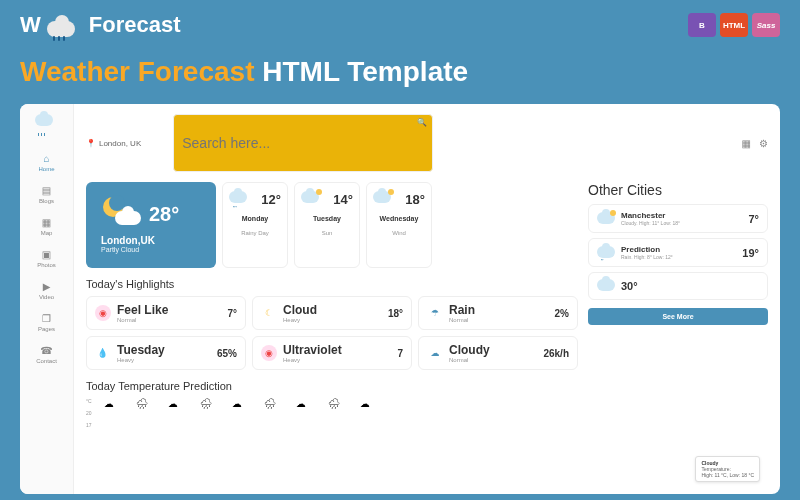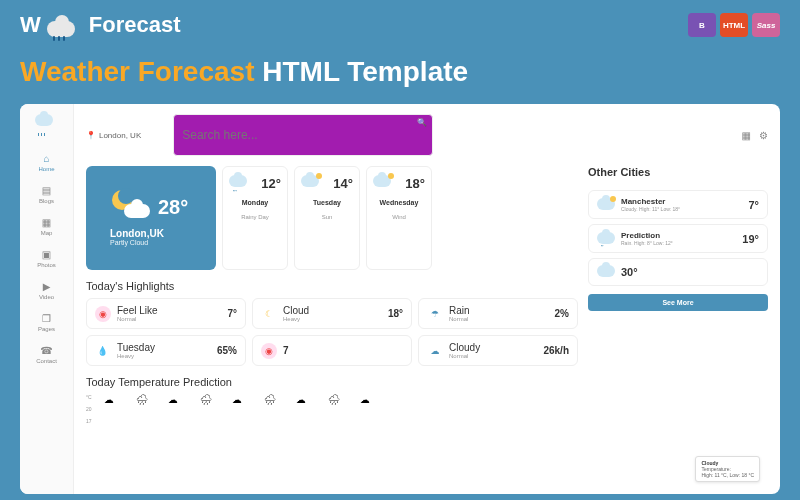--- a/index.html
+++ b/index.html
@@ -24,51 +24,51 @@
 .dashboard{background:#fff;margin:8px 20px 0;border-radius:8px;height:390px;display:flex;overflow:hidden}
 .sidebar{width:54px;background:#fafafa;border-right:1px solid #eee;display:flex;flex-direction:column;align-items:center;padding-top:10px;gap:12px}
 .sidebar-logo{width:24px;height:18px;position:relative;margin-bottom:8px}
 .nav-item{display:flex;flex-direction:column;align-items:center;gap:2px;cursor:pointer;color:#888;font-size:6px}
 .nav-item.active{color:#4a91b8}
 .nav-ico{width:12px;height:12px;display:flex;align-items:center;justify-content:center;font-size:10px}
 .main{flex:1;padding:10px 12px;overflow:hidden}
 .topbar{display:flex;align-items:center;gap:12px;margin-bottom:10px}
 .location{display:flex;align-items:center;gap:3px;font-size:8px;color:#666}
 .search{flex:1;max-width:260px;margin-left:20px;position:relative}
-.search input{width:100%;padding:13px 8px;border:1px solid #eee;border-radius:4px;font-size:12px;background:#a21caf}
+.search input{width:100%;padding:20px 8px;border:1px solid #eee;border-radius:4px;font-size:14px;background:#eab308}
 .search-ico{position:absolute;right:6px;top:4px;color:#aaa;font-size:8px}
 .top-icons{margin-left:auto;display:flex;gap:8px;color:#888;font-size:10px}
 .content-row{display:flex;gap:10px}
 .left-col{flex:1}
 .right-col{width:180px}
 .weather-cards{display:flex;gap:6px;margin-bottom:10px}
-.current-card{background:#4a91b8;color:#fff;border-radius:6px;padding:24px;width:130px;display:flex;flex-direction:column;align-items:center}
+.current-card{background:#4a91b8;color:#fff;border-radius:6px;padding:15px;width:130px;display:flex;flex-direction:column;align-items:center}
 .moon-cloud{width:40px;height:30px;position:relative;margin-bottom:4px}
 .moon{width:20px;height:20px;background:#f9c74f;border-radius:50%;position:absolute;top:0;left:2px}
 .moon::after{content:'';position:absolute;width:16px;height:16px;background:#4a91b8;border-radius:50%;top:-2px;left:6px}
 .cloud-front{width:26px;height:14px;background:#fff;border-radius:8px;position:absolute;bottom:2px;right:0}
 .cloud-front::before{content:'';position:absolute;width:12px;height:12px;background:#fff;border-radius:50%;top:-5px;left:7px}
 .current-temp{font-size:20px;font-weight:700}
 .current-loc{font-size:10px;font-weight:600}
 .current-desc{font-size:7px;opacity:.9}
 .current-main{display:flex;align-items:center;gap:8px;width:100%}
 .day-card{background:#fff;border:1px solid #eee;border-radius:6px;padding:8px 6px;width:66px;display:flex;flex-direction:column;align-items:center;gap:8px}
 .day-ico{width:20px;height:16px;position:relative}
 .day-temp{font-size:13px;font-weight:700;color:#333}
 .day-name{font-size:7px;font-weight:600;color:#333}
 .day-desc{font-size:6px;color:#999}
 .section-title{font-size:11px;font-weight:400;color:#333;margin-bottom:6px}
 .highlights{display:grid;grid-template-columns:repeat(3,1fr);gap:6px;margin-bottom:10px}
 .hl-card{background:#fff;border:1px solid #eee;border-radius:6px;padding:6px 8px;display:flex;align-items:center;gap:6px}
 .hl-ico{width:16px;height:16px;border-radius:50%;display:flex;align-items:center;justify-content:center;font-size:9px}
 .hl-info{flex:1}
-.hl-name{font-size:10px;font-weight:400;color:#333}
+.hl-name{font-size:12px;font-weight:700;color:#333}
 .hl-desc{font-size:6px;color:#999}
 .hl-val{font-size:10px;font-weight:700;color:#333}
-.cities-title{font-size:11px;font-weight:700;color:#333;margin-bottom:12px}
+.cities-title{font-size:14px;font-weight:400;color:#333;margin-bottom:6px}
 .city-item{background:#fff;border:1px solid #eee;border-radius:6px;padding:6px 8px;margin-bottom:5px;display:flex;align-items:center;gap:6px}
 .city-ico{width:18px;height:14px;position:relative}
 .city-info{flex:1}
 .city-name{font-size:8px;font-weight:600;color:#333}
 .city-desc{font-size:5px;color:#999}
 .city-temp{font-size:11px;font-weight:700;color:#333}
 .see-more{background:#4a91b8;color:#fff;border:none;border-radius:4px;padding:5px;width:100%;font-size:7px;font-weight:600;cursor:pointer}
 .prediction{margin-top:8px}
 .pred-row{display:flex;gap:4px;margin-top:6px;align-items:flex-start}
 .pred-axis{font-size:5px;color:#999;display:flex;flex-direction:column;gap:6px}
@@ -246,20 +246,24 @@
           <div class="hl-card">
             <div class="hl-ico" style="color:#4a91b8">💧</div>
             <div class="hl-info">
                 <div class="hl-name">Tuesday</div>
                 <div class="hl-desc">Heavy</div>
               </div>
             <div class="hl-val">65%</div>
           </div>
           <div class="hl-card">
             <div class="hl-ico" style="background:#fde;color:#e44">◉</div>
+            <div class="hl-info">
+                <div class="hl-name">Ultraviolet</div>
+                <div class="hl-desc">Heavy</div>
+              </div>
             <div class="hl-val">7</div>
           </div>
           <div class="hl-card">
             <div class="hl-ico" style="color:#4a91b8">☁</div>
             <div class="hl-info">
                 <div class="hl-name">Cloudy</div>
                 <div class="hl-desc">Normal</div>
               </div>
             <div class="hl-val">26k/h</div>
           </div>

